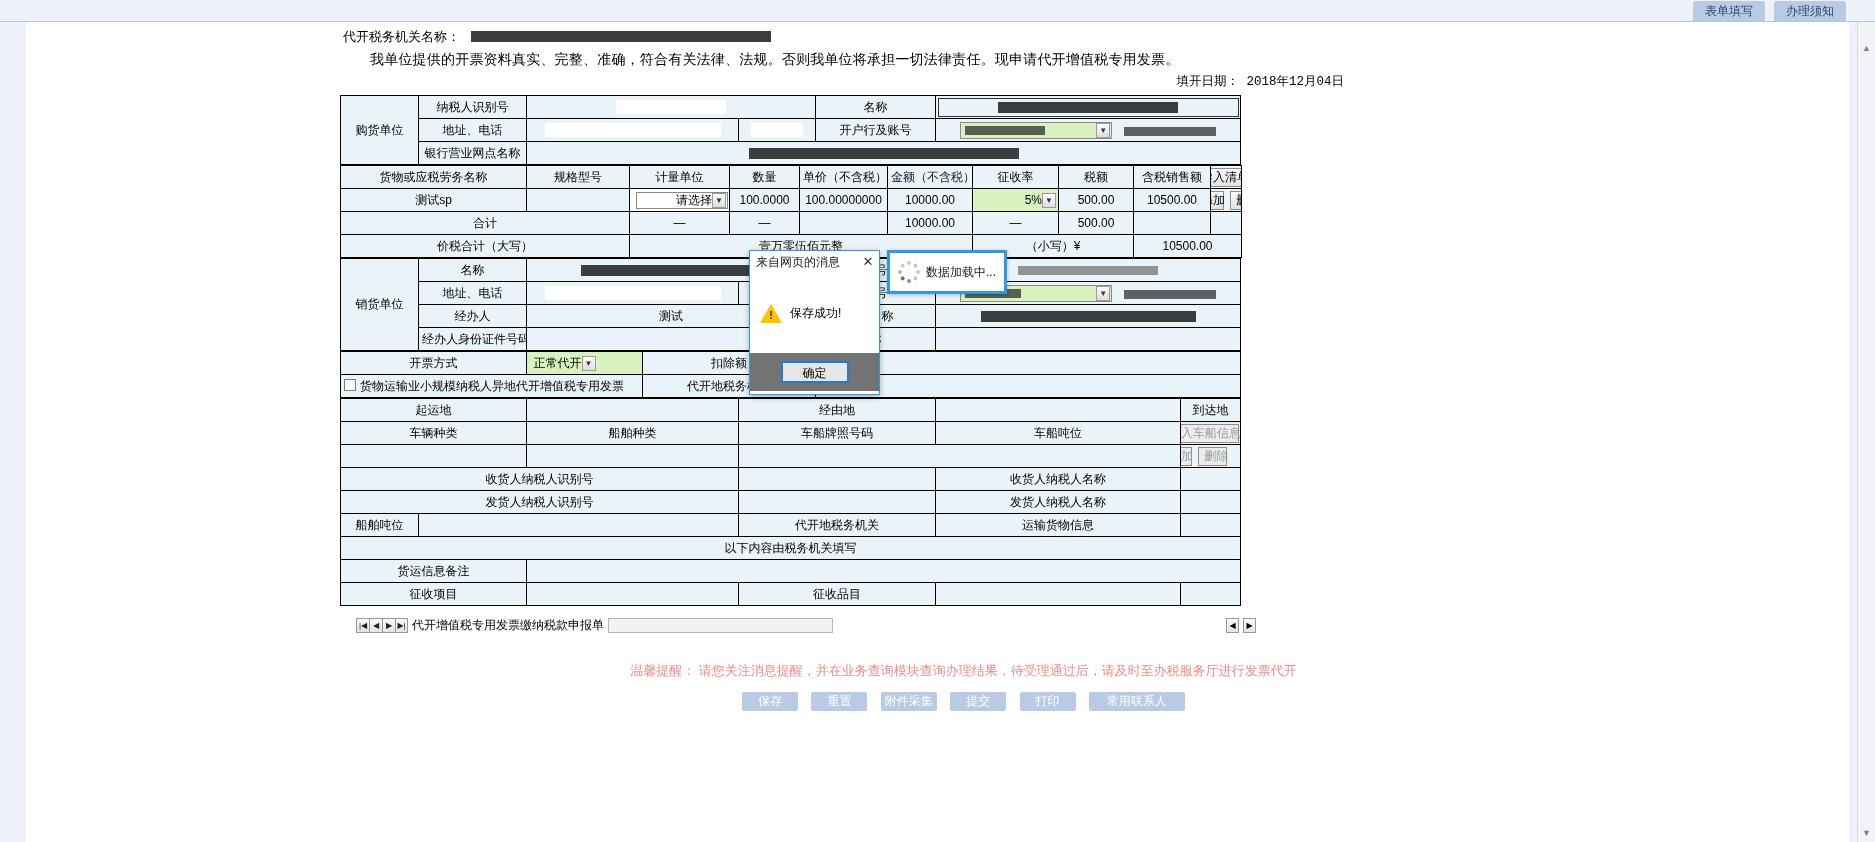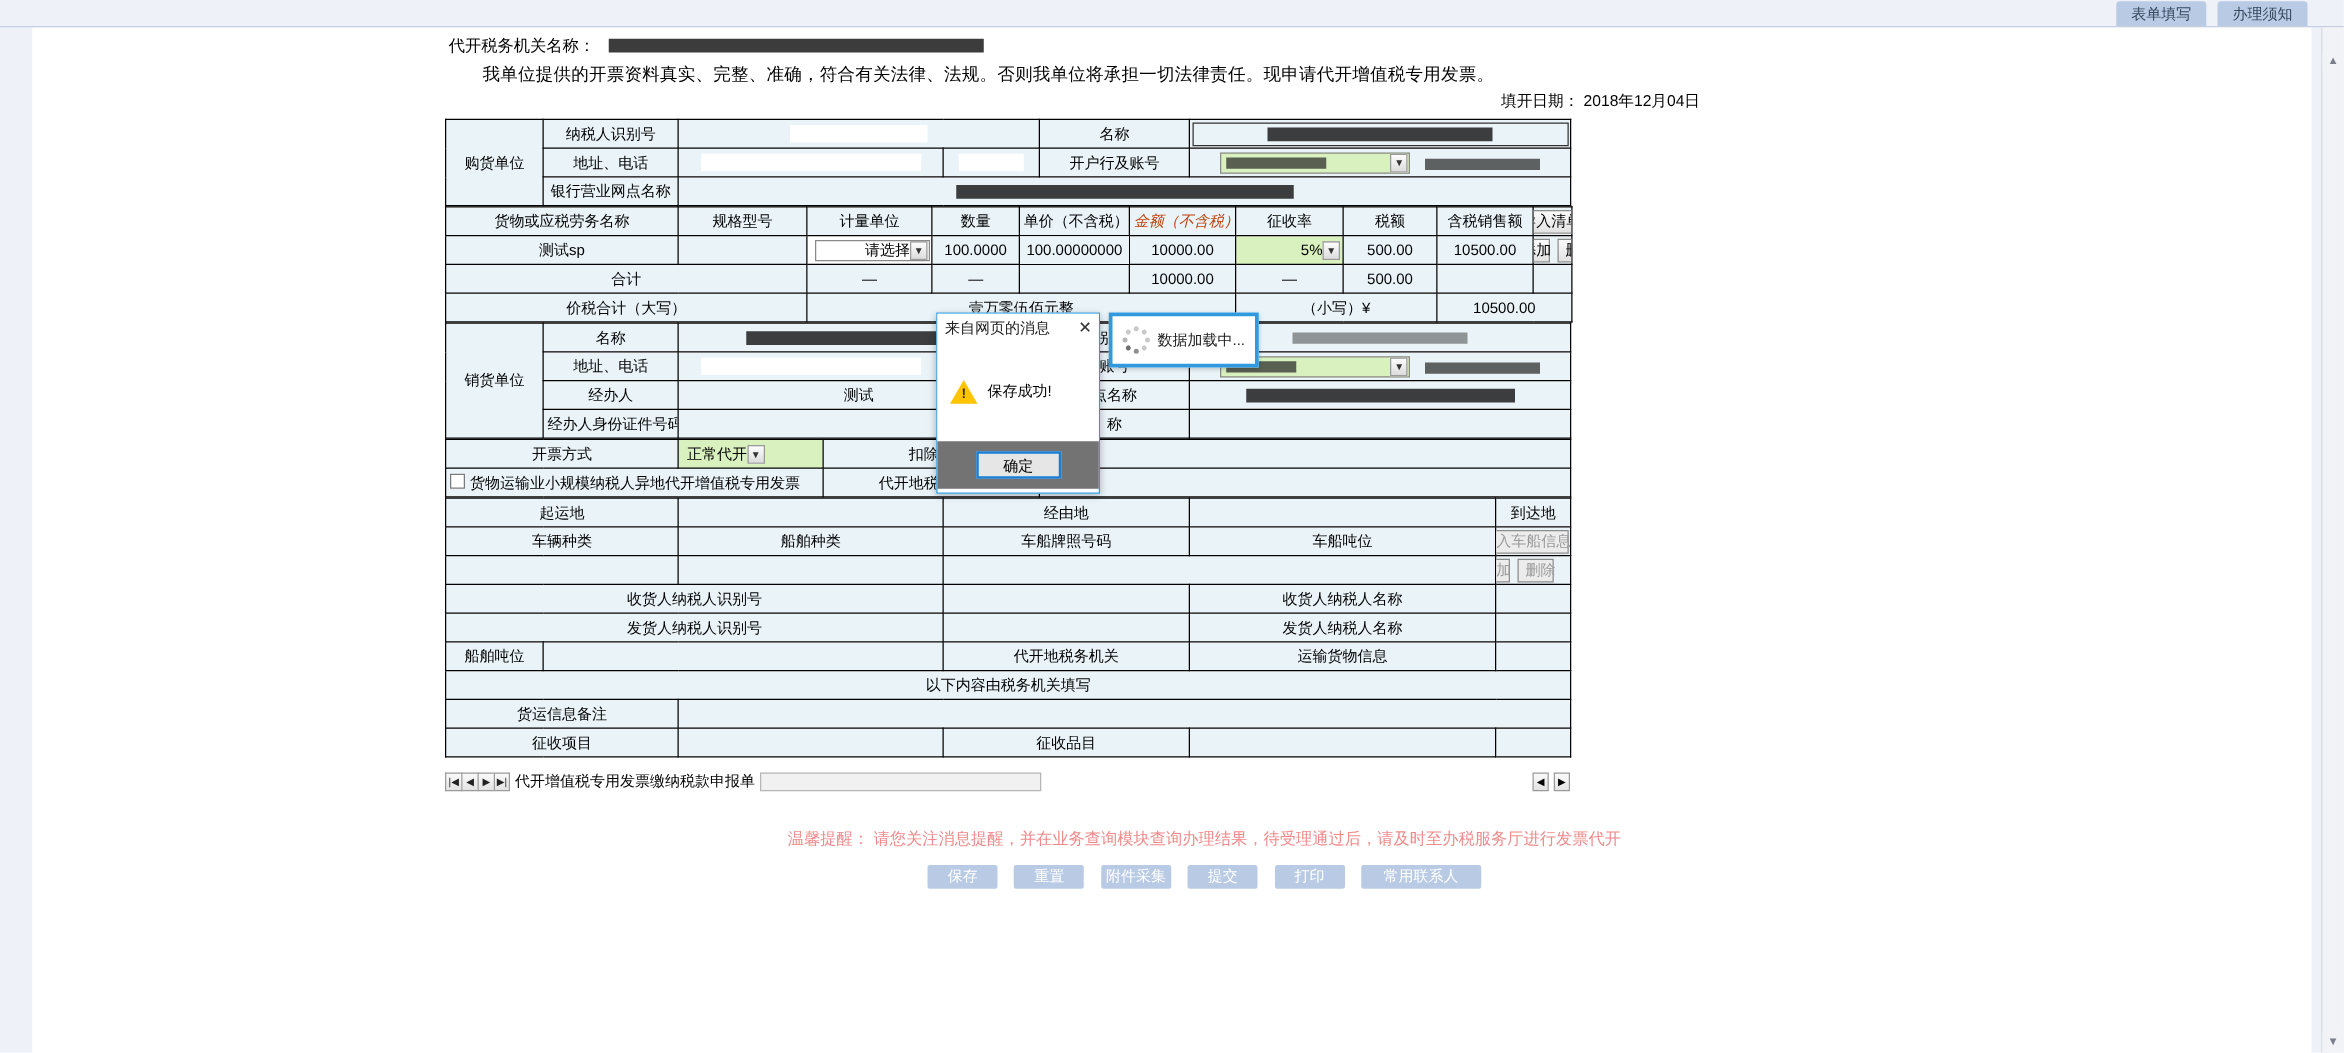--- a/index.html
+++ b/index.html
@@ -25,44 +25,44 @@
   .gutter-right{position:absolute;left:1849px;top:22px;width:26px;height:820px;background:#eef1f8;}
   .page-body{position:absolute;left:26px;top:22px;width:1823px;height:820px;background:#fff;}
 
   
   .vscroll{position:absolute;right:0;top:22px;width:17px;height:820px;background:#f2f3f7;border-left:1px solid #d6d9e0;}
   .vscroll .arrow{position:absolute;left:0;width:17px;height:17px;background:#f2f3f7;color:#7a7f8a;text-align:center;font-size:9px;line-height:17px;}
   .vscroll .arrow.up{top:18px;}
   .vscroll .arrow.dn{bottom:0;}
 
   
-  .sheet{position:absolute;left:330px;top:6px;width:1008px;}
+  .sheet{position:absolute;left:314px;top:6px;width:1008px;}
   .hdr-title{font-family:"Liberation Serif","DejaVu Serif",serif;font-size:13px;padding-left:3px;}
   .hdr-redact{display:inline-block;height:11px;background:#111;opacity:.82;vertical-align:-1px;margin-left:8px;}
   .declare{
     font-family:"Liberation Serif","DejaVu Serif",serif;
     font-size:14px;padding:5px 4px 2px 30px;letter-spacing:.2px;
   }
-  .filldate{text-align:right;padding:2px 4px 5px 0;font-size:12.5px;font-family:Liberation Sans, sans-serif;}
+  .filldate{text-align:right;padding:2px 4px 5px 0;font-size:12.5px;font-family:Liberation Mono, monospace;}
 
   table.inv{border-collapse:collapse;width:900px;table-layout:fixed;}
   table.inv td{
     border:1px solid #000;height:22px;padding:0 3px;
     font-size:12px;text-align:center;vertical-align:middle;
     background:#e9f3f8;white-space:nowrap;overflow:hidden;
   }
   td.lbl{background:#e3f0f6;}
   td.val{background:#e9e9e9;text-align:left;}
   td.green{background:#d9f0bf;text-align:right;}
   td.greenL{background:#d9f0bf;text-align:left;}
   td.white{background:#ffffff;text-align:right;}
   td.grey{background:#e9e9e9;text-align:right;}
   td.greyC{background:#e9e9e9;text-align:center;}
   td.plain{background:#ffffff;}
-  .redhdr{color:#c2410c;font-style:italic;}
+  .redhdr{color:#0f172a;}
 
   .inputbox{display:inline-block;background:#fff;height:14px;vertical-align:middle;}
   .redactbar{display:inline-block;height:11px;background:#000;opacity:.75;vertical-align:middle;}
   .redact-sm{display:inline-block;height:9px;background:#222;opacity:.7;vertical-align:middle;}
 
   .selbox{
     display:inline-flex;align-items:center;justify-content:space-between;
     background:#d9f0bf;border:1px solid #8a8a8a;height:17px;box-sizing:border-box;
     padding:0 1px 0 4px;font-size:12px;
   }

